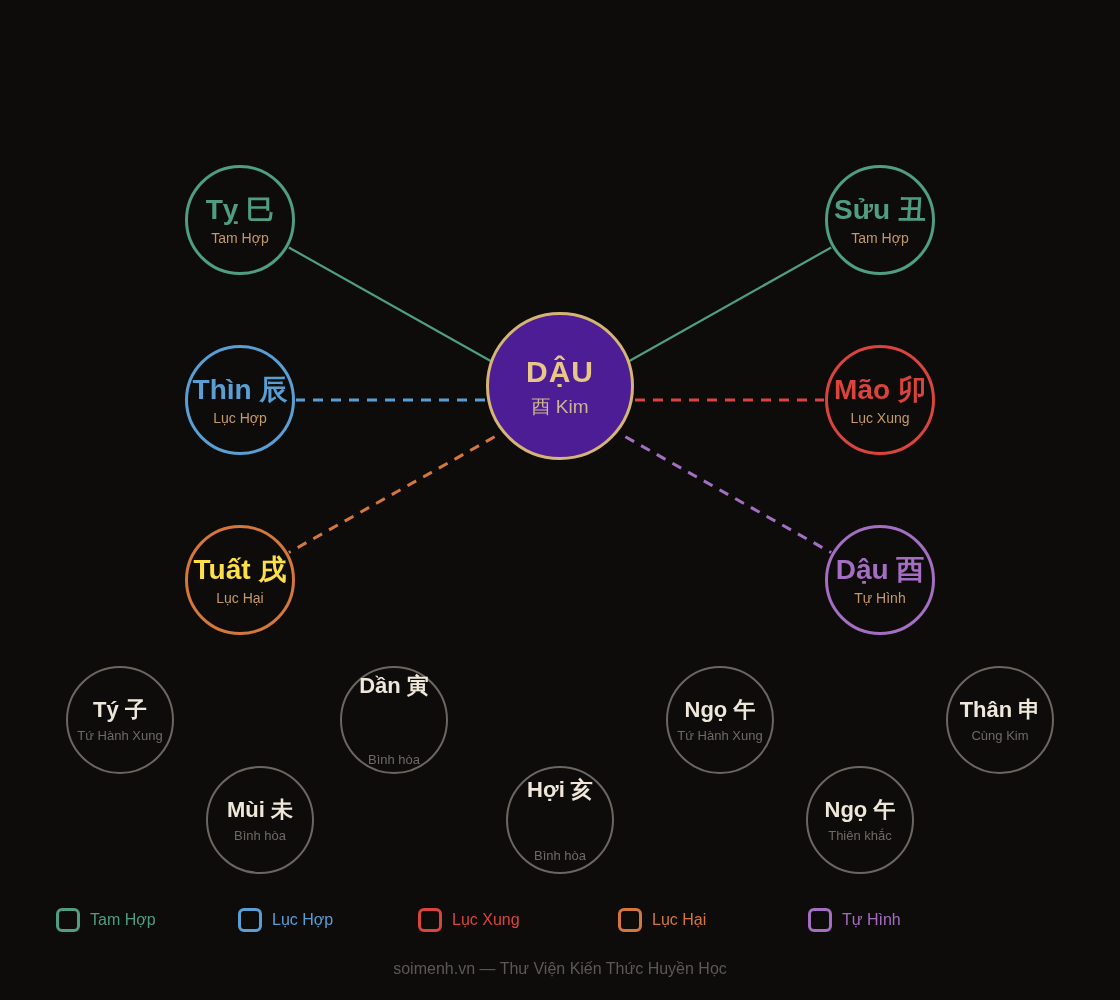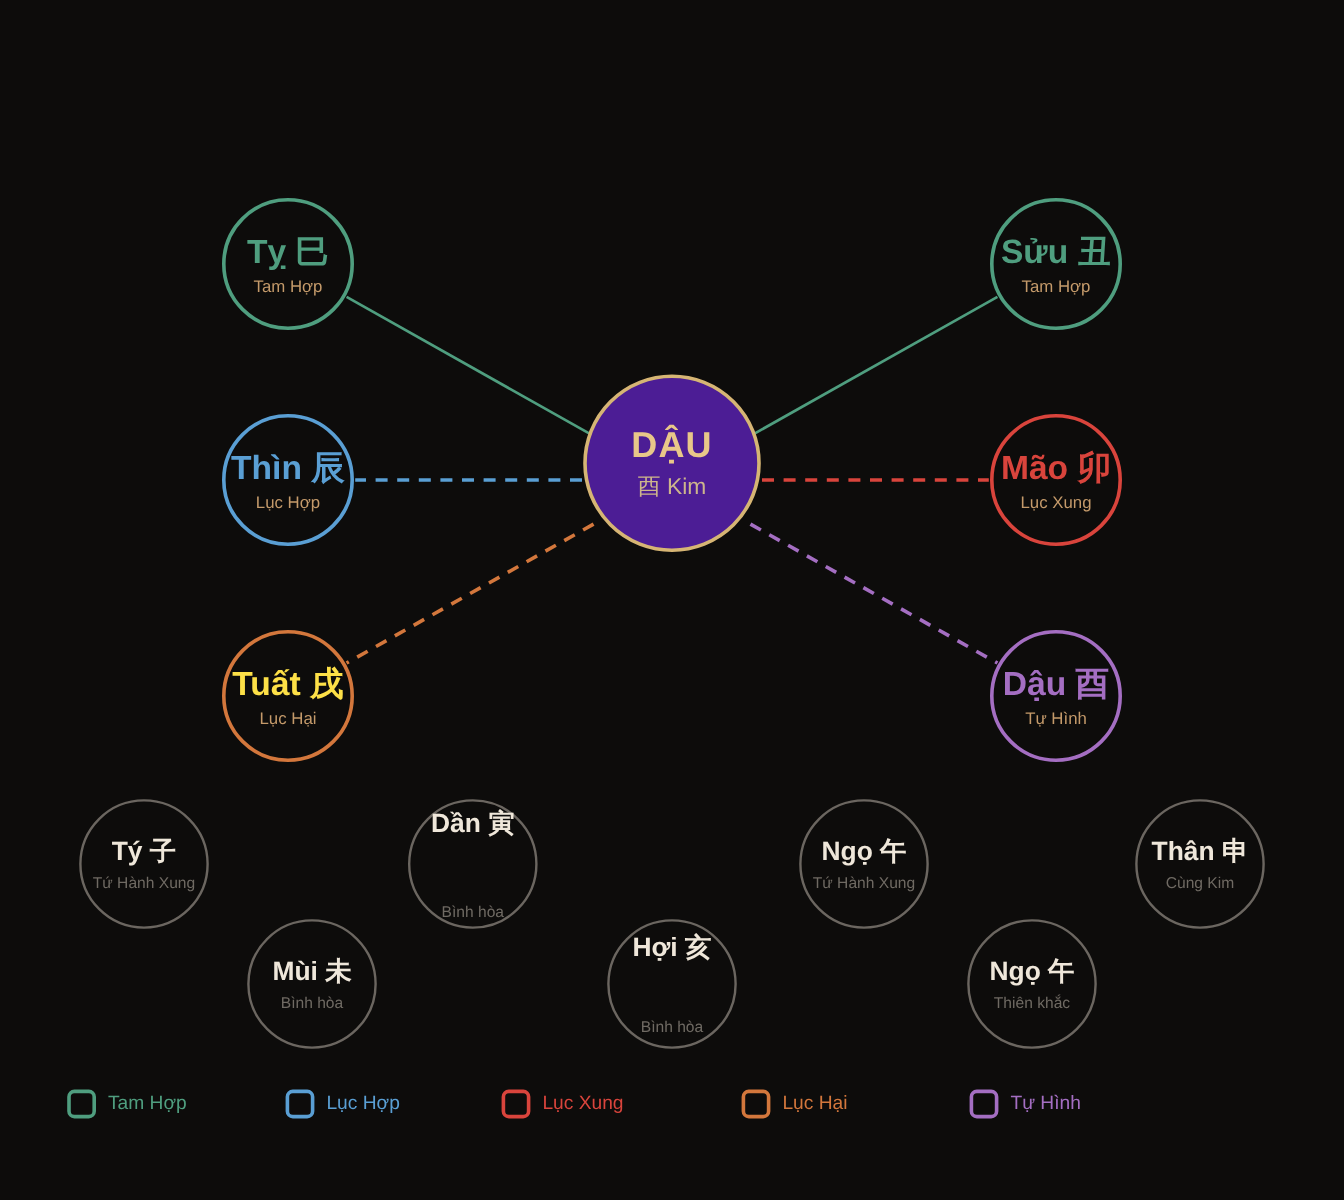--- a/index.html
+++ b/index.html
@@ -152,13 +152,14 @@
       <div class="legend-item" style="left: 562px;">
         <span class="swatch" style="border-color: rgb(211, 119, 60);"></span>
         <span class="legend-label" style="color: rgb(211, 119, 60);">Lục Hại</span>
       </div>
       <div class="legend-item" style="left: 752px;">
         <span class="swatch" style="border-color: rgb(164, 110, 194);"></span>
         <span class="legend-label" style="color: rgb(164, 110, 194);">Tự Hình</span>
       </div>
     </div>
 
+  <div class="footer">soimenh.vn — Thư Viện Kiến Thức Huyền Học</div>
 </div>
 
 </body></html>

